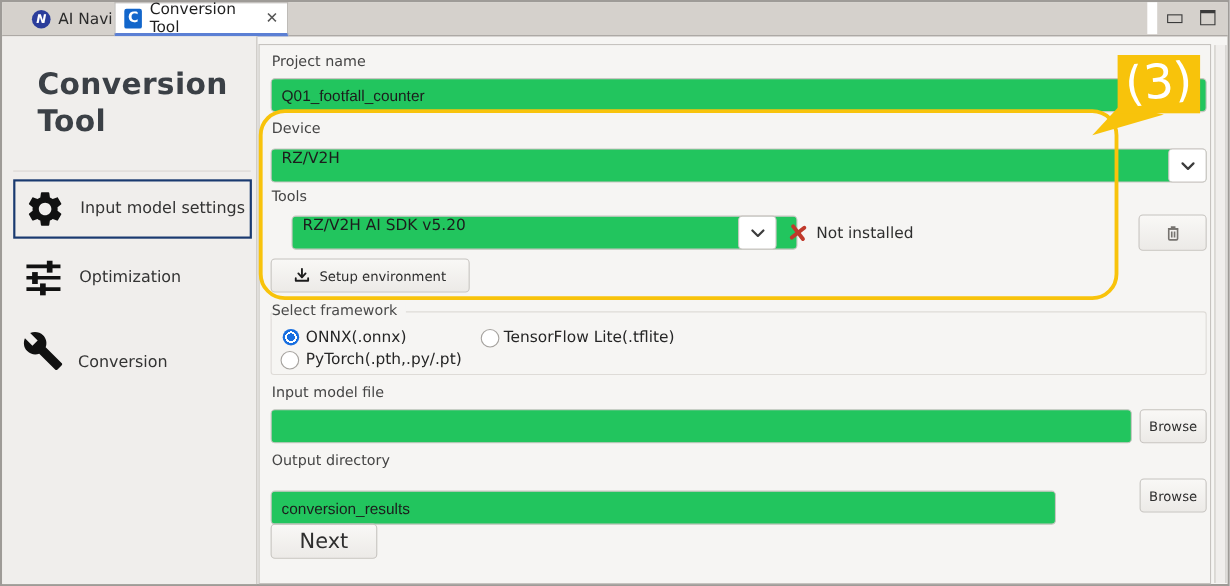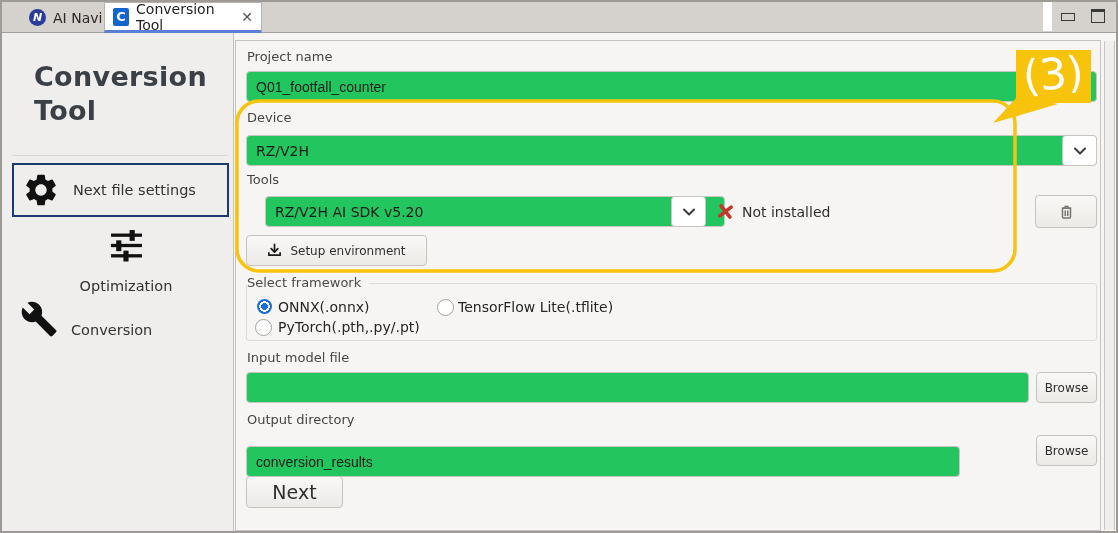--- a/index.html
+++ b/index.html
@@ -27,21 +27,21 @@
   .side-item .ic{flex:0 0 auto;display:flex;align-items:center;justify-content:center;}
   .item-input{left:12px;top:163px;width:217px;height:54px;border:2px solid #1a3a70;padding-left:8px;gap:13px;}
   .item-opt{left:12px;top:229px;width:217px;height:46px;padding-left:11px;gap:16px;}
   .item-conv{left:12px;top:286px;width:217px;height:52px;padding-left:8px;gap:13px;}
   
   .main{left:235px;top:40px;width:866px;height:491px;background:#f6f5f3;border:1px solid #c6c3bf;}
   .scrollstrip{left:1104px;top:41px;width:11px;height:489px;background:#f0eeec;border-left:1px solid #cbc8c4;border-right:1px solid #cbc8c4;}
   .flabel{font-size:13px;color:#454545;}
   .tbox{background:#22c55e;border:1px solid #c9c6c2;border-radius:4px;font-size:14px;color:#1c1c1c;}
   input.tbox{padding:0 9px;outline:none;}
-  .selbox{display:flex;align-items:center;padding-left:9px;}
+  .selbox{display:flex;padding-left:9px;}
   .chevbtn{background:#fff;border:1px solid #c9c6c2;border-radius:4px;display:flex;align-items:center;justify-content:center;}
   .btn{background:linear-gradient(#f9f8f6,#eceae7);border:1px solid #c6c3bf;border-radius:4px;font-size:12px;color:#2e2e2e;display:flex;align-items:center;justify-content:center;font-family:inherit;}
   .fieldset{left:246px;top:283px;width:851px;height:58px;border:1px solid #dedbd7;border-radius:3px;}
   .legend{position:absolute;top:-9px;left:0;background:#f6f5f3;padding-right:8px;font-size:13px;color:#4a4a4a;}
   .radio{position:absolute;width:15px;height:15px;border-radius:50%;background:#fff;border:1px solid #a5a29e;}
   .radio.checked{border:none;background:radial-gradient(circle,#176ee0 0 3.5px,#fff 3.5px 5.2px,#176ee0 5.2px);}
   .rlabel{position:absolute;font-size:14px;color:#262626;}
   .status-text{font-size:14px;color:#2f2f2f;}
   .annotation{left:0;top:0;width:1118px;height:533px;pointer-events:none;z-index:50;}
 </style>
@@ -68,24 +68,24 @@
   <div class="abs sidebar">
     <div class="abs side-title" style="position:absolute;left:32px;top:27px;">Conversion Tool</div>
     <div class="abs side-divider" style="top:122px;left:10px;"></div>
 
     <div class="abs side-item item-input" style="top:130px;left:10px;">
       <span class="ic">
         <svg width="38" height="38" viewBox="0 0 24 24">
             <path fill="#111" d="M19.14 12.94c.04-.3.06-.61.06-.94 0-.32-.02-.64-.07-.94l2.03-1.58c.18-.14.23-.41.12-.61l-1.92-3.32c-.12-.22-.37-.29-.59-.22l-2.39.96c-.5-.38-1.03-.7-1.62-.94l-.36-2.54c-.04-.24-.24-.41-.48-.41h-3.84c-.24 0-.43.17-.47.41l-.36 2.54c-.59.24-1.13.57-1.62.94l-2.39-.96c-.22-.08-.47 0-.59.22L2.74 8.87c-.12.21-.08.47.12.61l2.03 1.58c-.05.3-.09.63-.09.94s.02.64.07.94l-2.03 1.58c-.18.14-.23.41-.12.61l1.92 3.32c.12.22.37.29.59.22l2.39-.96c.5.38 1.03.7 1.62.94l.36 2.54c.05.24.24.41.48.41h3.84c.24 0 .44-.17.47-.41l.36-2.54c.59-.24 1.13-.56 1.62-.94l2.39.96c.22.08.47 0 .59-.22l1.92-3.32c.12-.22.07-.47-.12-.61l-2.01-1.58zM12 15.6c-1.98 0-3.6-1.62-3.6-3.6s1.62-3.6 3.6-3.6 3.6 1.62 3.6 3.6-1.62 3.6-3.6 3.6z"></path>
           </svg>
       </span>
-      <span>Next file settings</span>
-    </div>
-
-    <div class="abs side-item item-opt" style="top:196px;left:10px;flex-direction:column;">
+      <span>Input model settings</span>
+    </div>
+
+    <div class="abs side-item item-opt" style="top:196px;left:10px;">
       <span class="ic">
         <svg width="33" height="33" viewBox="0 0 32 32">
           <g stroke="#111" stroke-width="3.2">
             <line x1="1" y1="6" x2="31" y2="6"></line>
             <line x1="1" y1="16" x2="31" y2="16"></line>
             <line x1="1" y1="26" x2="31" y2="26"></line>
           </g>
           <g fill="#111">
             <rect x="19" y="1" width="5" height="10.5"></rect>
             <rect x="6" y="11" width="5" height="10.5"></rect>

